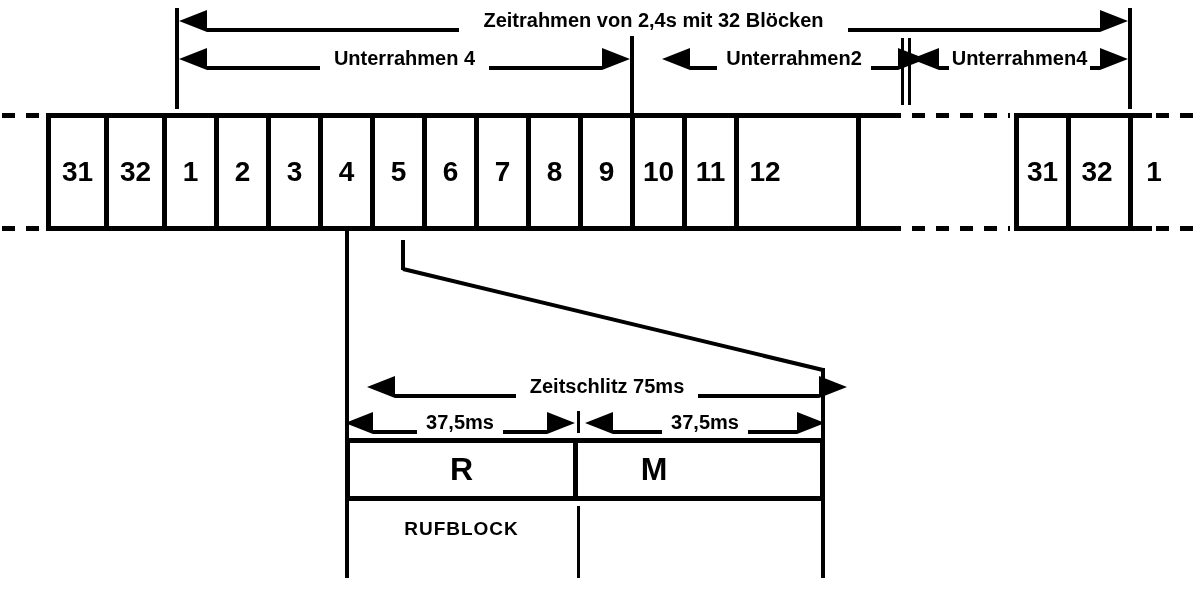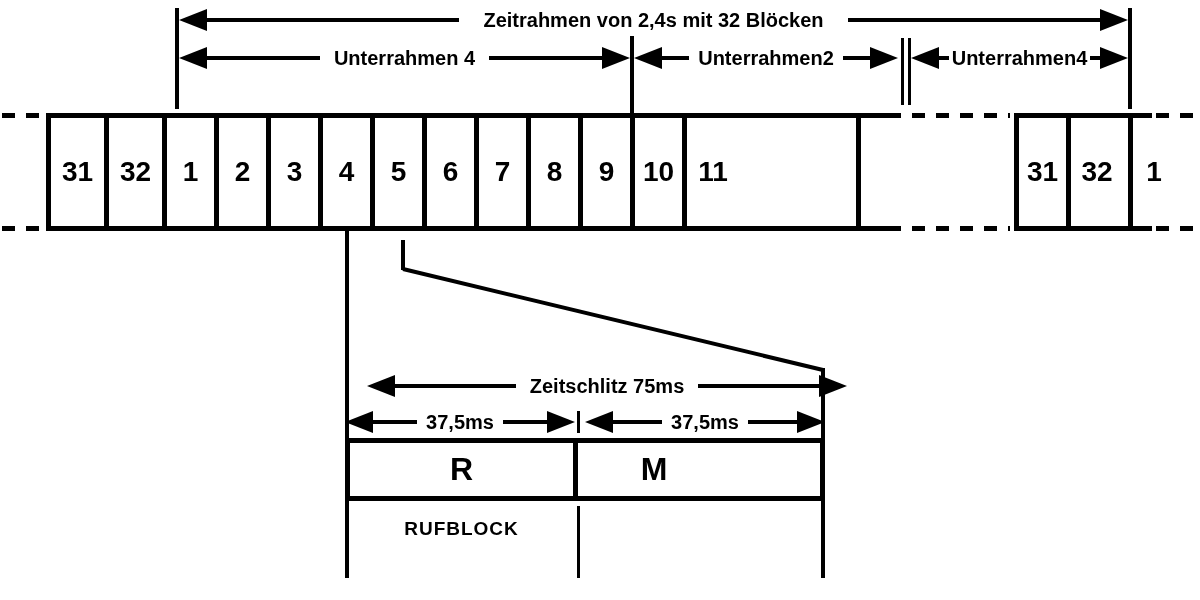--- a/index.html
+++ b/index.html
@@ -2,21 +2,21 @@
 <html><head>
 <meta charset="utf-8">
 <style>
   html,body{margin:0;padding:0;background:#ffffff;}
   .canvas{
     position:relative;width:1200px;height:600px;background:#ffffff;
     font-family:"Liberation Sans",sans-serif;font-weight:bold;color:#000;
     overflow:hidden;
   }
   
-  .arrow{position:absolute;display:flex;align-items:center;height:24px;}
+  .arrow{position:absolute;display:flex;align-items:flex-end;height:24px;}
   .ah{width:0;height:0;flex:0 0 auto;}
   .ah-l{border-top:11px solid transparent;border-bottom:11px solid transparent;border-right:28px solid #000;}
   .ah-r{border-top:11px solid transparent;border-bottom:11px solid transparent;border-left:28px solid #000;}
   .shaft{flex:1 1 0;min-width:0;height:4px;background:#000;}
   .albl{flex:0 0 auto;white-space:nowrap;font-size:20px;line-height:24px;}
   .pad-wide{padding:0 24px;}
   .pad-mid{padding:0 14px;}
   .pad-narrow{padding:0 9px;}
   
   .vl{position:absolute;width:4px;background:#000;}
@@ -62,21 +62,21 @@
   <div class="vl-thin" style="left:901px;top:38px;height:67px;"></div>
   <div class="vl-thin" style="left:908px;top:38px;height:67px;"></div>
 
   <div class="arrow" style="left:179px;top:46px;width:451px;">
     <span class="ah ah-l"></span>
     <span class="shaft"></span>
     <span class="albl pad-mid">Unterrahmen 4</span>
     <span class="shaft"></span>
     <span class="ah ah-r"></span>
   </div>
-  <div class="arrow" style="left:634px;top:46px;width:264px;">
+  <div class="arrow" style="left:662px;top:46px;width:264px;">
     <span class="ah ah-l"></span>
     <span class="shaft"></span>
     <span class="albl pad-narrow">Unterrahmen2</span>
     <span class="shaft"></span>
     <span class="ah ah-r"></span>
   </div>
   <div class="arrow" style="left:911px;top:46px;width:217px;">
     <span class="ah ah-l"></span>
     <span class="shaft"></span>
     <span class="albl" style="padding:0 3px;">Unterrahmen4</span>
@@ -119,20 +119,23 @@
         <span>8</span>
       </div>
     <div class="bcell" style="width:52px;">
         <span>9</span>
       </div>
     <div class="bcell" style="width:52px;">
         <span>10</span>
       </div>
     <div class="bcell" style="width:52px;justify-content:center;">
         <span>11</span>
+      </div>
+    <div class="bcell" style="width:52px;">
+        <span>12</span>
       </div>
   </div>
 
   <div class="hs" style="left:861px;top:113px;width:27px;"></div>
   <div class="hs" style="left:861px;top:226px;width:27px;"></div>
   <div class="hd" style="left:888px;top:113px;width:122px;"></div>
   <div class="hd" style="left:888px;top:226px;width:122px;"></div>
 
   <div class="bstrip" style="left:1014px;width:119px;">
     <div class="bcell" style="width:52px;">

